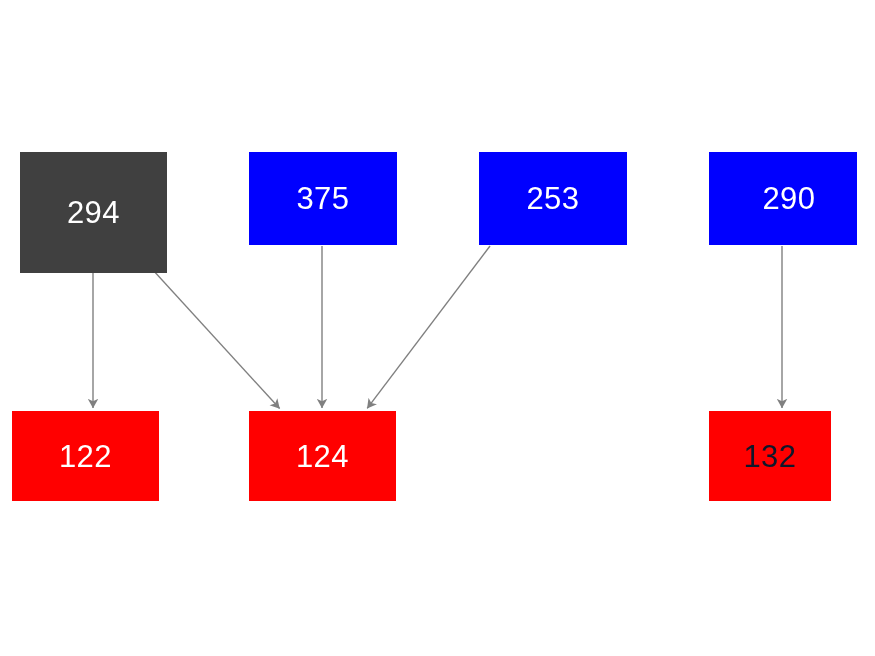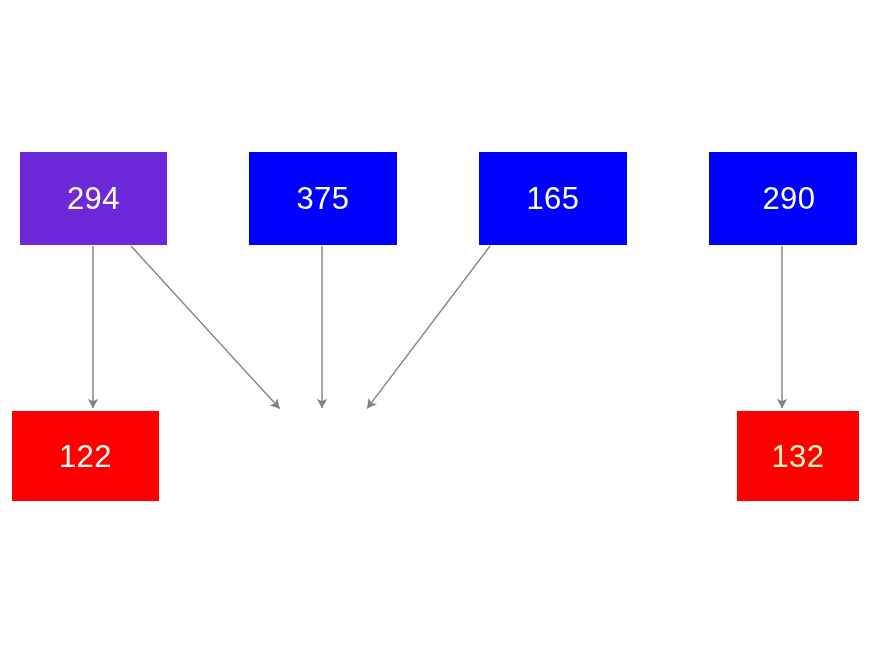--- a/index.html
+++ b/index.html
@@ -62,38 +62,41 @@
     </defs>
     <g id="edges">
         <line x1="93" y1="246" x2="93" y2="408" stroke="#808080" stroke-width="1.4" marker-end="url(#arrowhead)"></line>
         <line x1="131" y1="246" x2="279.6501815383755" y2="408.52419848195717" stroke="#808080" stroke-width="1.4" marker-end="url(#arrowhead)"></line>
         <line x1="322" y1="246" x2="322" y2="408" stroke="#808080" stroke-width="1.4" marker-end="url(#arrowhead)"></line>
         <line x1="490" y1="246" x2="367.2062165497435" y2="408.40468133743605" stroke="#808080" stroke-width="1.4" marker-end="url(#arrowhead)"></line>
         <line x1="782" y1="246" x2="782" y2="408" stroke="#808080" stroke-width="1.4" marker-end="url(#arrowhead)"></line>
       </g>
   </svg>
 
-  <div class="node node-source" style="left: 20px; top: 152px; width: 147px; height: 93px; background: #6d28d9; color: rgb(255, 255, 255);">
+  <div class="node node-source" style="left: 20px; top: 152px; width: 147px; height: 121px; background: #404040; color: rgb(255, 255, 255);">
     <span class="node-label">294</span>
   </div>
 
   <div class="node node-source" style="left: 249px; top: 152px; width: 148px; height: 93px; background: rgb(0, 0, 255); color: rgb(255, 255, 255);">
     <span class="node-label">375</span>
   </div>
 
   <div class="node node-source" style="left: 479px; top: 152px; width: 148px; height: 93px; background: rgb(0, 0, 255); color: rgb(255, 255, 255);">
-    <span class="node-label">165</span>
+    <span class="node-label">253</span>
   </div>
 
   <div class="node node-source" style="left: 709px; top: 152px; width: 148px; height: 93px; background: rgb(0, 0, 255); color: rgb(255, 255, 255); padding-left: 12px;">
     <span class="node-label">290</span>
   </div>
 
   <div class="node node-target" style="left: 12px; top: 411px; width: 147px; height: 90px; background: rgb(255, 0, 0); color: rgb(255, 255, 255);">
     <span class="node-label">122</span>
   </div>
 
+  <div class="node node-target" style="left: 249px; top: 411px; width: 147px; height: 90px; background: rgb(255, 0, 0); color: rgb(255, 255, 255);">
+    <span class="node-label">124</span>
+  </div>
 
-  <div class="node node-target" style="left: 709px; top: 411px; width: 122px; height: 90px; background: rgb(255, 0, 0); color: #fef9c3; margin-left: 28px;">
+  <div class="node node-target" style="left: 709px; top: 411px; width: 122px; height: 90px; background: rgb(255, 0, 0); color: #0f172a;">
     <span class="node-label">132</span>
   </div>
 
 </div>
 
 </body></html>

